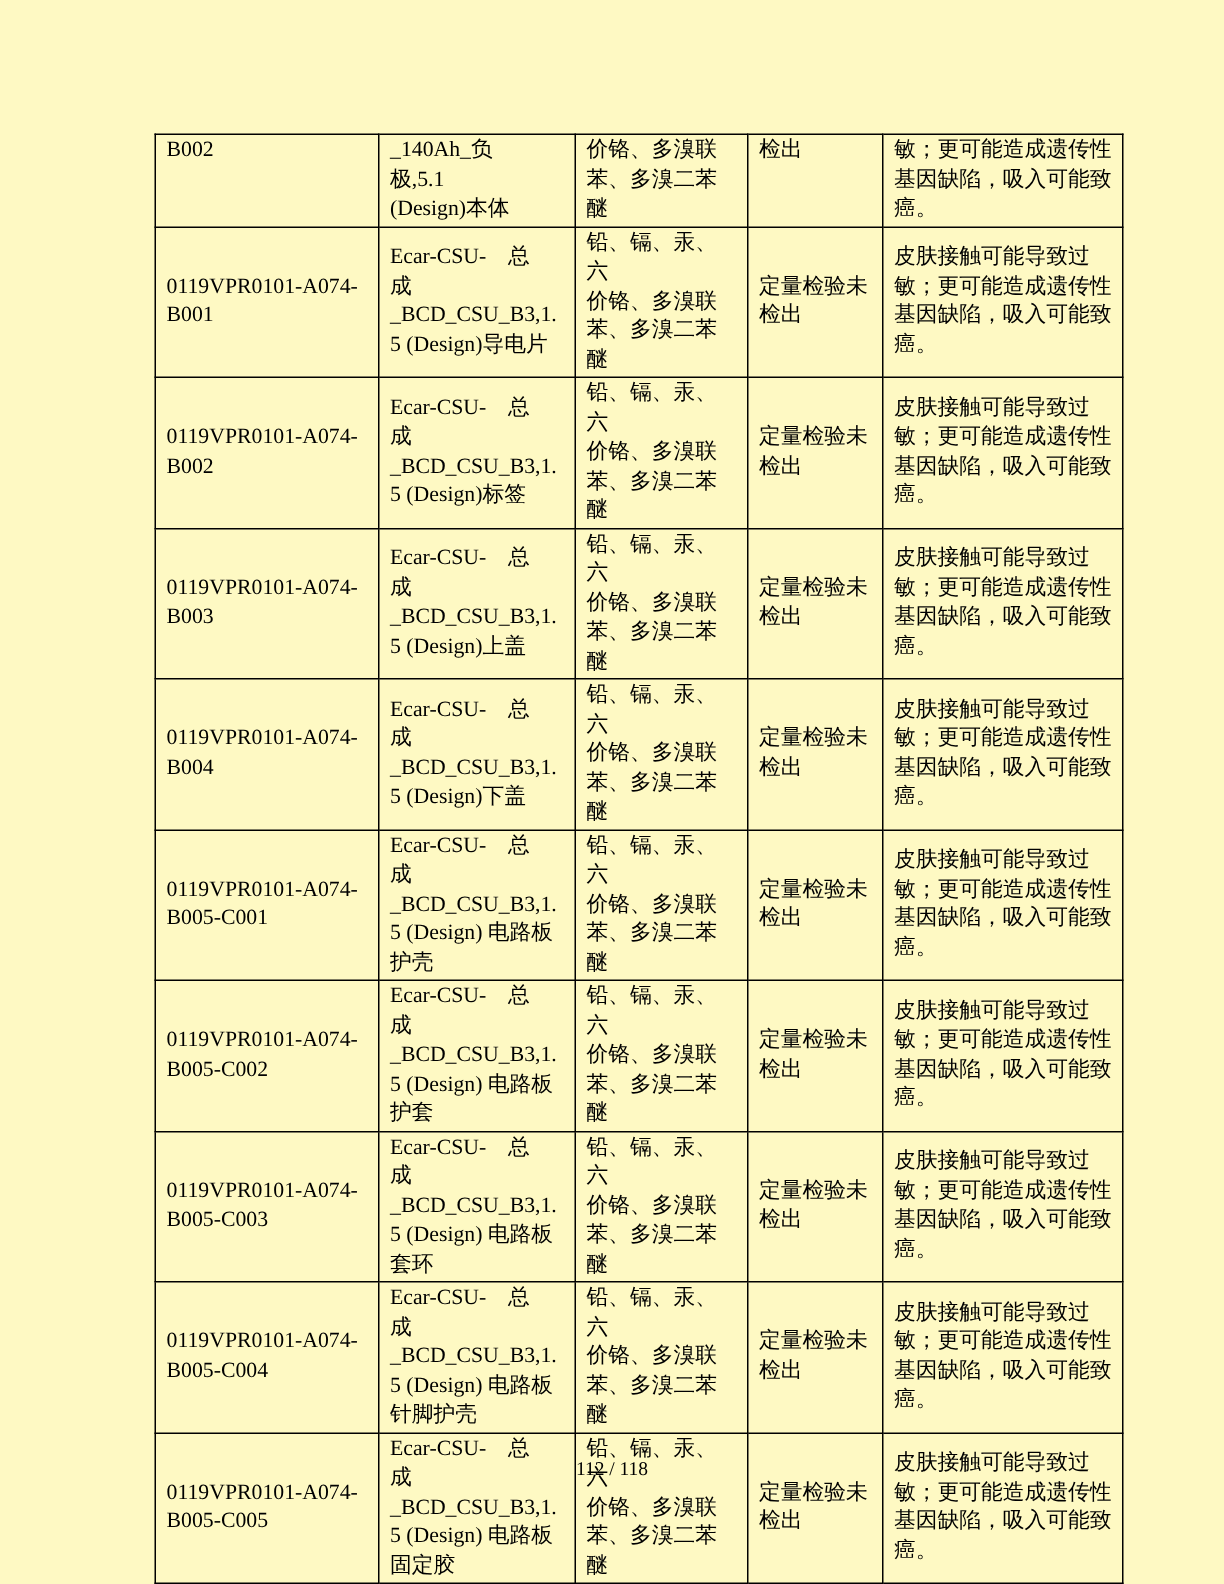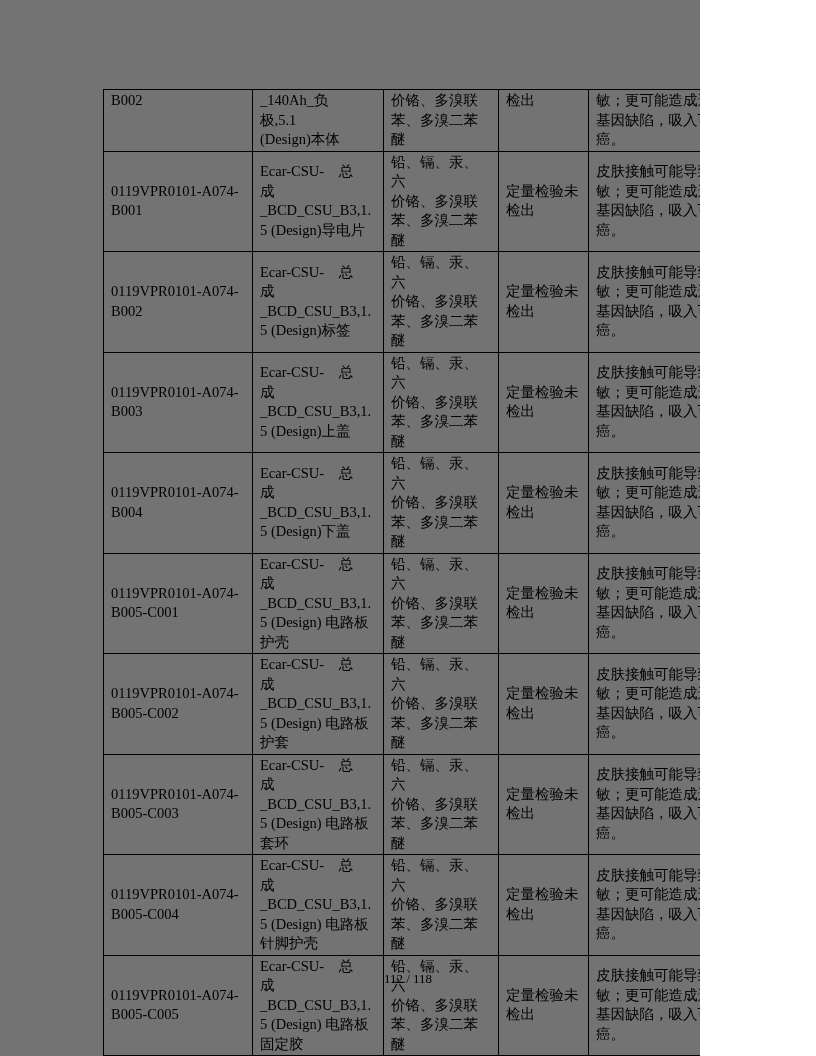--- a/index.html
+++ b/index.html
@@ -2,23 +2,23 @@
 <html><head>
 <meta charset="utf-8">
 <style>
   html, body {
     margin: 0;
     padding: 0;
     background: #ffffff;
   }
   .page {
     position: relative;
-    width: 700px;
+    width: 816px;
     height: 1056px;
-    background: #737373;
+    background: #fef9c3;
     font-family: "Liberation Serif", "DejaVu Serif", serif;
     color: #000000;
     overflow: hidden;
   }
   table.substance-table {
     position: absolute;
     left: 103px;
     top: 89px;
     width: 645px;
     border-collapse: collapse;

